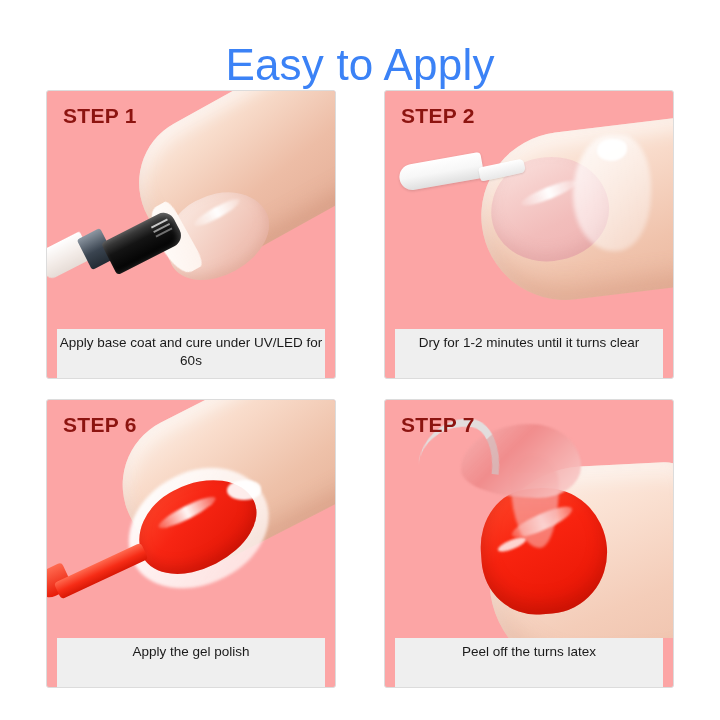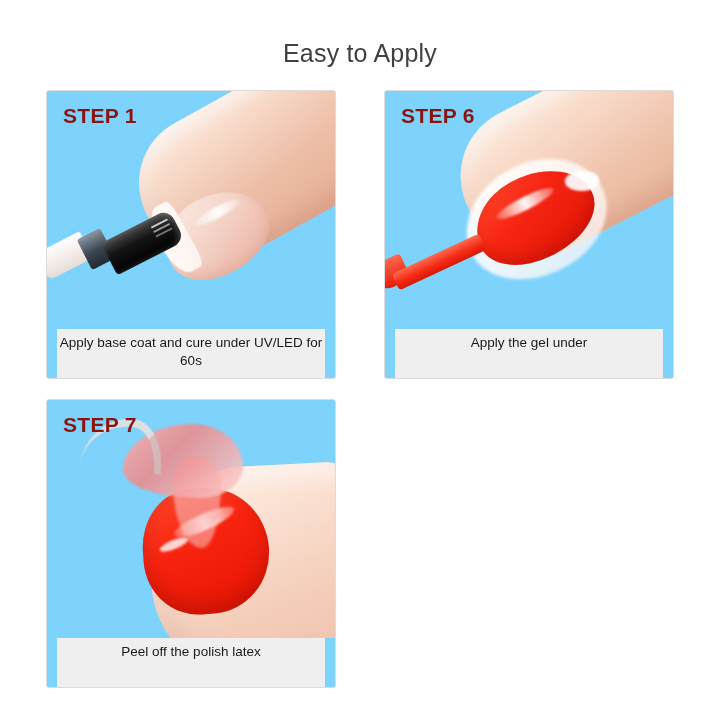--- a/index.html
+++ b/index.html
@@ -22,44 +22,44 @@
     height: 720px;
   }
 
   
   .page-title {
     position: absolute;
     top: 14px;
     left: 0;
     width: 720px;
     text-align: center;
-    font-size: 25px;
+    font-size: 44px;
     font-weight: 400;
-    color: #404040;
+    color: #3b82f6;
     letter-spacing: 0.2px;
     line-height: 44px;
   }
 
   
   .steps-grid {
     position: absolute;
     top: 90px;
     left: 46px;
     width: 628px;
     height: 598px;
     display: grid;
     grid-template-columns: 290px 290px;
     grid-template-rows: 289px 289px;
     column-gap: 48px;
     row-gap: 20px;
   }
 
   .step-card {
     position: relative;
-    background: #7dd3fc;
+    background: #fca5a5;
     border: 1px solid #dcdcdc;
     border-radius: 3px;
     box-sizing: border-box;
     overflow: hidden;
   }
 
   .step-label {
     position: absolute;
     top: 13px;
     left: 16px;
@@ -440,43 +440,56 @@
         <div class="s1-tip"></div>
         <div class="s1-nail-gloss"></div>
         <div class="s1-handle"></div>
         <div class="s1-ferrule"></div>
         <div class="s1-brush-head"></div>
       </div>
       <div class="step-label">STEP 1</div>
       <div class="step-caption">Apply base coat and cure under UV/LED for 60s</div>
     </div>
 
+    <div class="step-card">
+      <div class="step-photo">
+        <div class="finger s2-finger"></div>
+        <div class="s2-nail"></div>
+        <div class="s2-nail-gloss"></div>
+        <div class="s2-latex"></div>
+        <div class="s2-latex-blob"></div>
+        <div class="s2-appl-body"></div>
+        <div class="s2-appl-tip"></div>
+      </div>
+      <div class="step-label">STEP 2</div>
+      <div class="step-caption">Dry for 1-2 minutes until it turns clear</div>
+    </div>
 
     <div class="step-card">
       <div class="step-photo">
         <div class="finger s3-finger"></div>
         <div class="s3-latexring"></div>
         <div class="s3-polish"></div>
         <div class="s3-polish-gloss"></div>
         <div class="s3-spill"></div>
         <div class="s3-brush-cap"></div>
         <div class="s3-brush"></div>
       </div>
       <div class="step-label">STEP 6</div>
-      <div class="step-caption">Apply the gel under</div>
+      <div class="step-caption">Apply the gel polish</div>
     </div>
 
     <div class="step-card">
       <div class="step-photo">
         <div class="finger s4-finger"></div>
         <div class="s4-nail"></div>
         <div class="s4-nail-gloss"></div>
         <div class="s4-nail-gloss2"></div>
         <div class="s4-peel-tail"></div>
         <div class="s4-peel"></div>
         <div class="s4-peel-strip"></div>
       </div>
       <div class="step-label">STEP 7</div>
-      <div class="step-caption">Peel off the polish latex</div>
+      <div class="step-caption">Peel off the turns latex</div>
     </div>
 
   </div>
 </div>
 
 </body></html>

